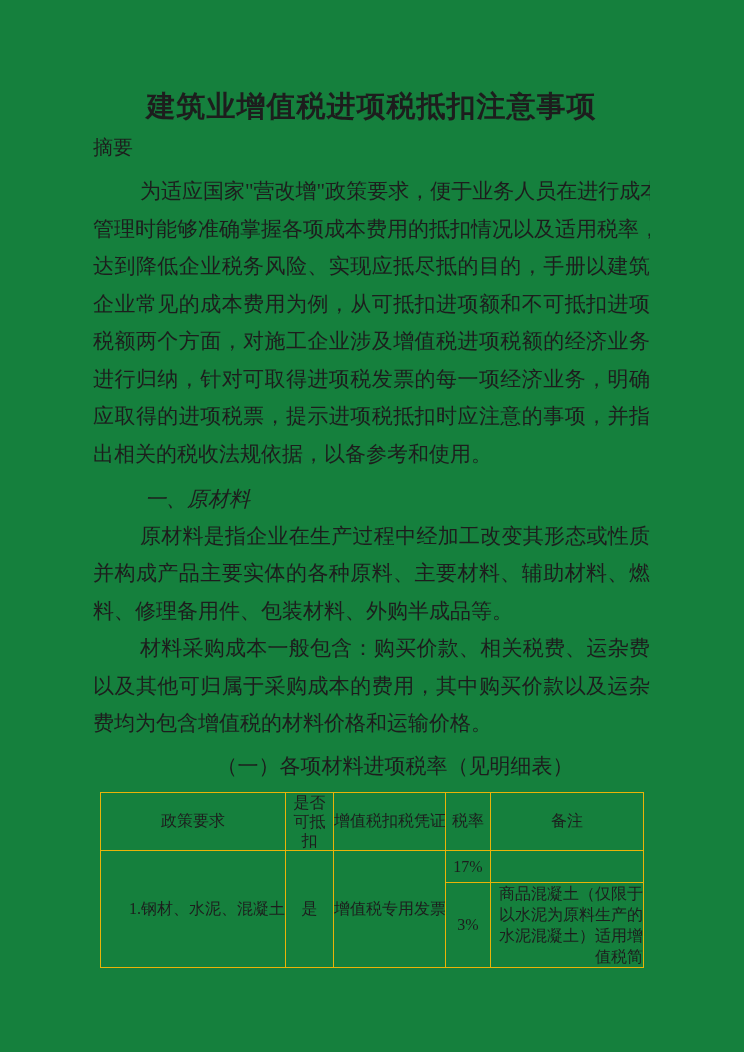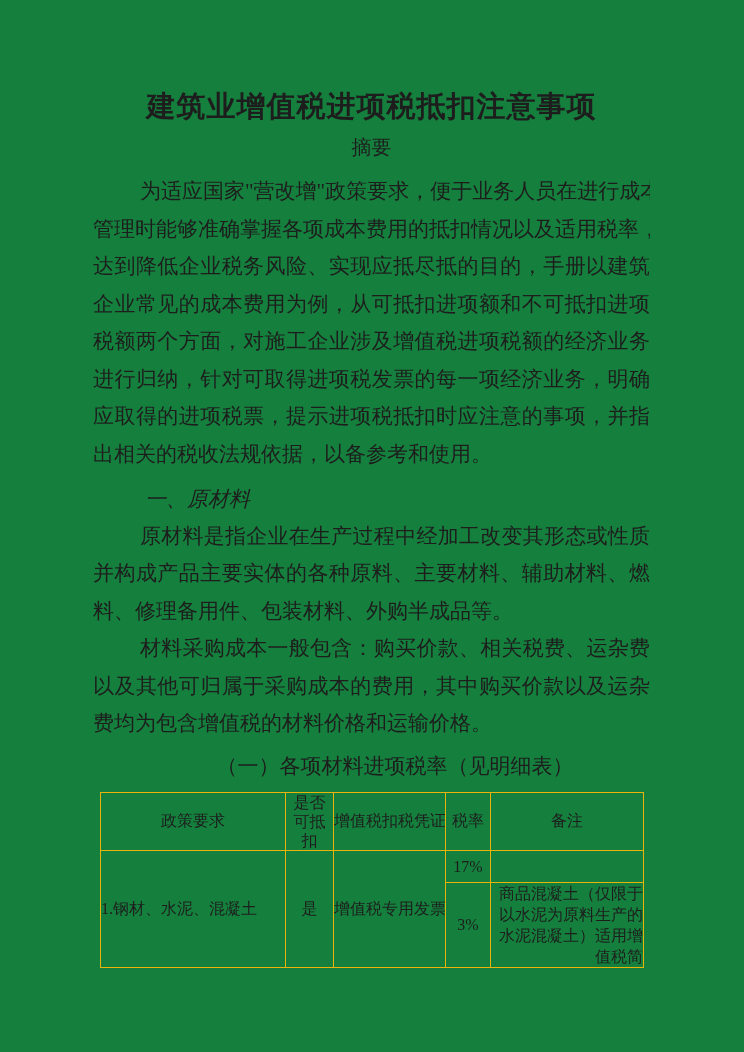--- a/index.html
+++ b/index.html
@@ -20,21 +20,21 @@
   }
   .doc-title {
     text-align: center;
     font-size: 29px;
     line-height: 40px;
     font-weight: 600;
     letter-spacing: 1px;
     white-space: nowrap;
   }
   .doc-subtitle {
-    text-align: center;
+    text-align: left;
     font-size: 20px;
     line-height: 26px;
     margin-top: 8px;
   }
   .para { margin: 0; }
   .para.p1 { margin-top: 13px; }
   .line {
     font-size: 21px;
     height: 37.5px;
     line-height: 37.5px;
@@ -80,21 +80,21 @@
     padding: 0;
     overflow: hidden;
     vertical-align: middle;
   }
   tr.hdr { height: 58px; }
   tr.sub1 { height: 32px; }
   tr.sub2 { height: 63px; }
   th.center, td.center { text-align: center; }
   th.wrapcell { line-height: 19px; padding: 0 4px; }
   td.cat {
-    text-align: left;
+    text-align: right;
     padding-left: 9px;
     white-space: nowrap;
   }
   td.note {
     font-size: 14px;
     line-height: 21px;
     text-align: right;
     padding: 2px 5px 2px 7px;
   }
   .nowrap { white-space: nowrap; }

